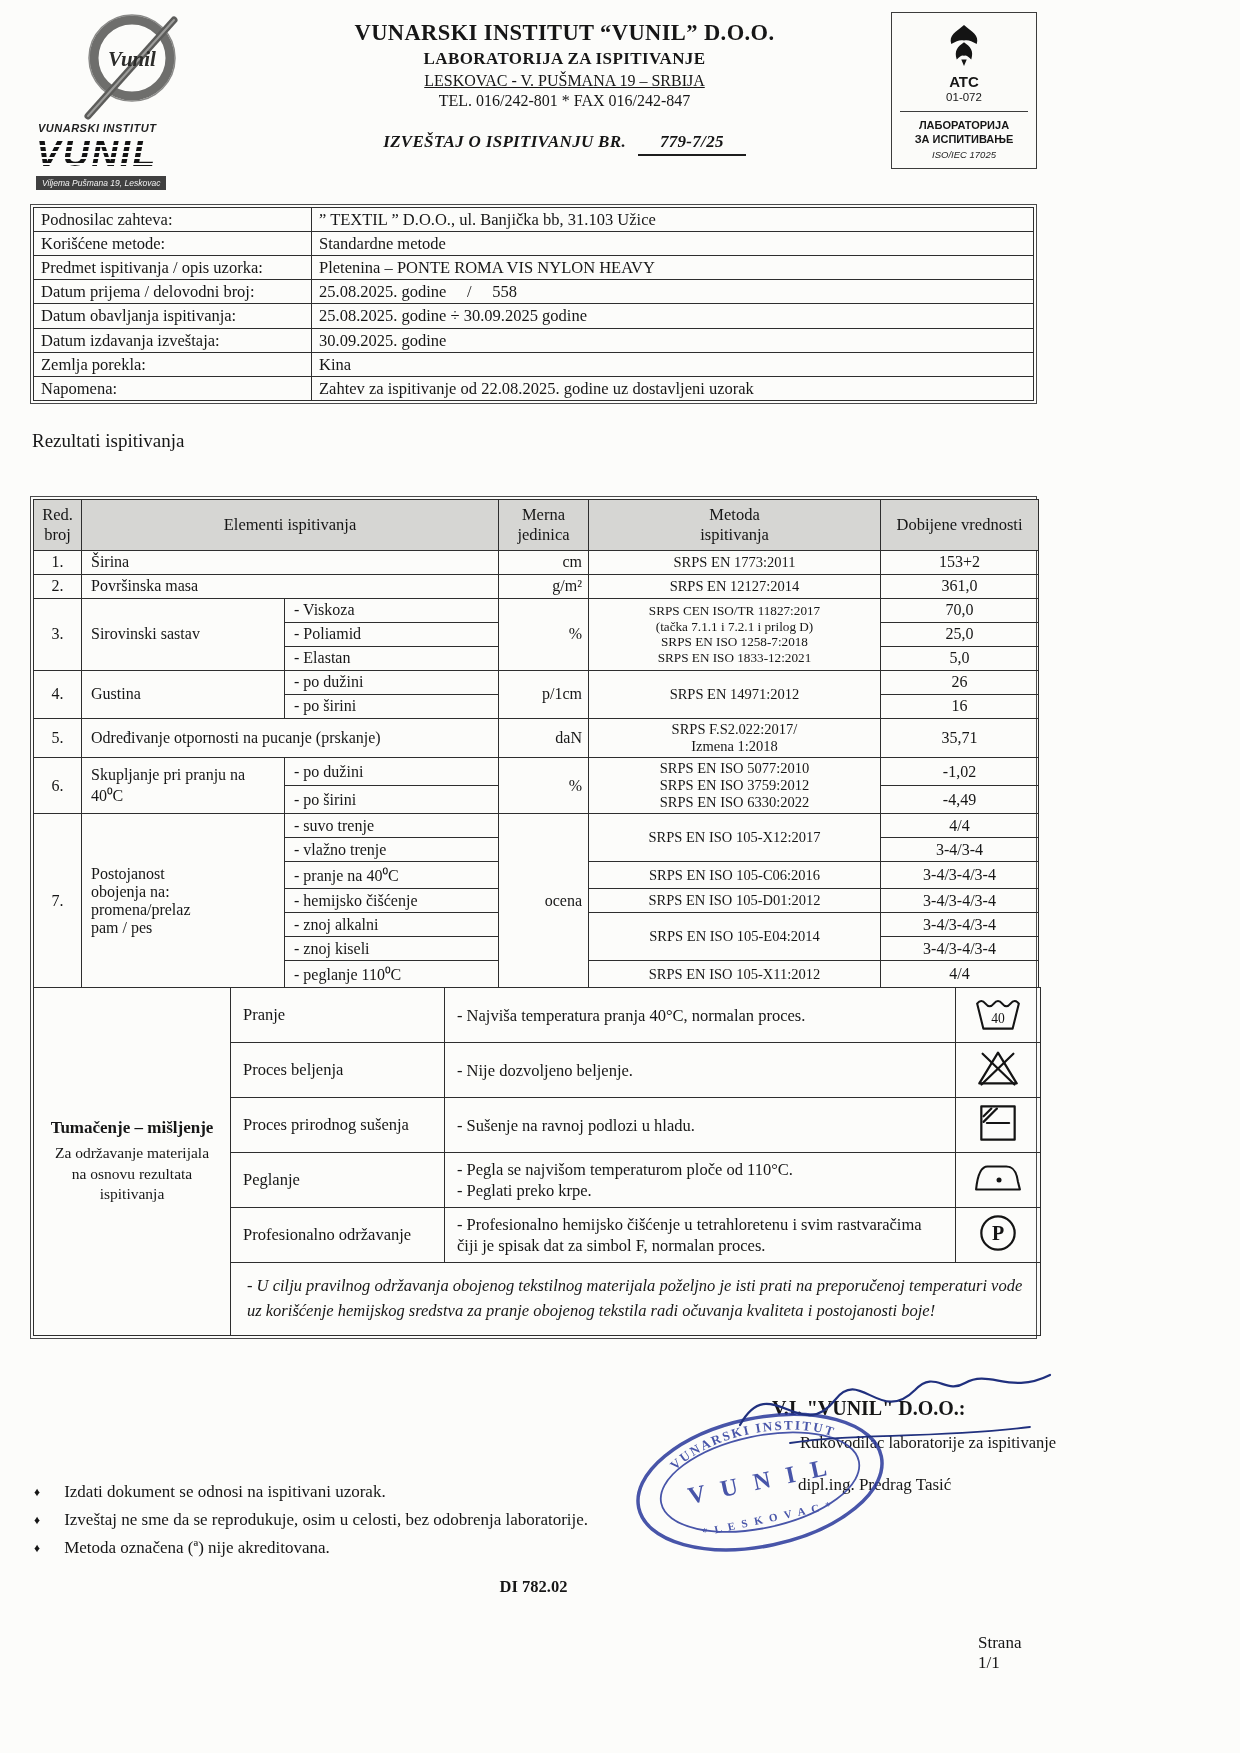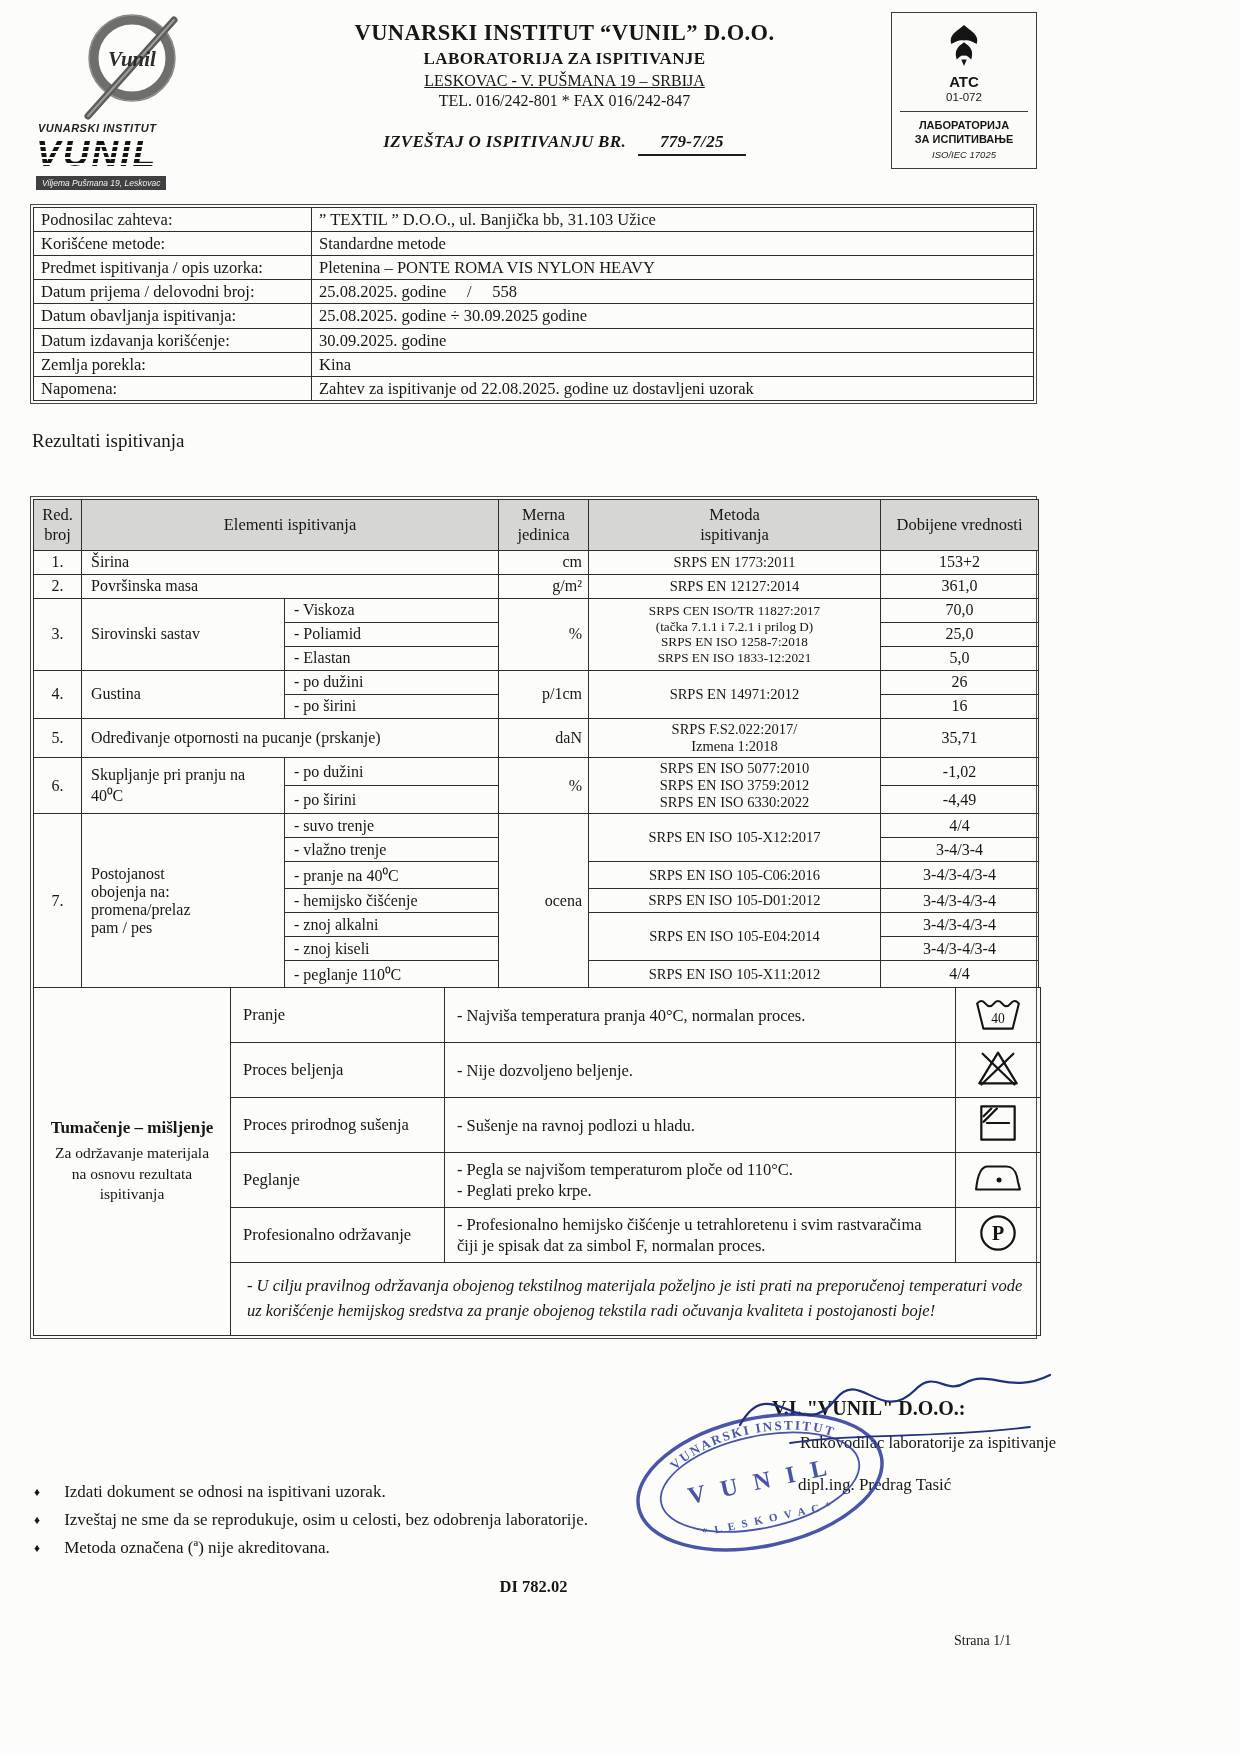--- a/index.html
+++ b/index.html
@@ -83,21 +83,21 @@
   .footer{position:relative; height:500px; width:1007px;}
   .company-line{position:absolute; left:742px; top:58px; font-size:20px; font-weight:bold; white-space:nowrap;}
   .role-line{position:absolute; left:770px; top:94px; font-size:16.5px; white-space:nowrap;}
   .signer-line{position:absolute; left:768px; top:136px; font-size:17px; white-space:nowrap;}
   .stamp{position:absolute; left:598px; top:72px; transform:rotate(-12deg); opacity:.86; z-index:2;}
   .signature{position:absolute; left:700px; top:16px; z-index:3;}
   .doc-notes{position:absolute; left:2px; top:142px; font-size:17px;}
   .note-line{display:flex; margin-bottom:5px; line-height:1.35;}
   .note-line .diamond{font-size:12px; margin:3px 24px 0 2px;}
   .doc-code{position:absolute; left:0; top:238px; width:100%; text-align:center; font-weight:bold; font-size:16.5px;}
-  .page-label{position:absolute; left:924px; top:294px; font-size:14px;}
+  .page-label{position:absolute; left:948px; top:294px; font-size:17px;}
 
   svg text{font-family:"Liberation Serif", serif;}
   .icon-stroke{fill:none; stroke:#141414; stroke-width:2; stroke-linejoin:round; stroke-linecap:round;}
 </style>
 </head>
 <body>
 
 <div class="page">
   <div class="content">
 
@@ -163,21 +163,21 @@
             </tr>
           <tr>
               <td class="lbl">Datum prijema / delovodni broj:</td>
               <td class="val">25.08.2025. godine&nbsp;&nbsp;&nbsp;&nbsp;&nbsp;/&nbsp;&nbsp;&nbsp;&nbsp;&nbsp;558</td>
             </tr>
           <tr>
               <td class="lbl">Datum obavljanja ispitivanja:</td>
               <td class="val">25.08.2025. godine ÷ 30.09.2025 godine</td>
             </tr>
           <tr>
-              <td class="lbl">Datum izdavanja korišćenje:</td>
+              <td class="lbl">Datum izdavanja izveštaja:</td>
               <td class="val">30.09.2025. godine</td>
             </tr>
           <tr>
               <td class="lbl">Zemlja porekla:</td>
               <td class="val">Kina</td>
             </tr>
           <tr>
               <td class="lbl">Napomena:</td>
               <td class="val">Zahtev za ispitivanje od 22.08.2025. godine uz dostavljeni uzorak</td>
             </tr>

